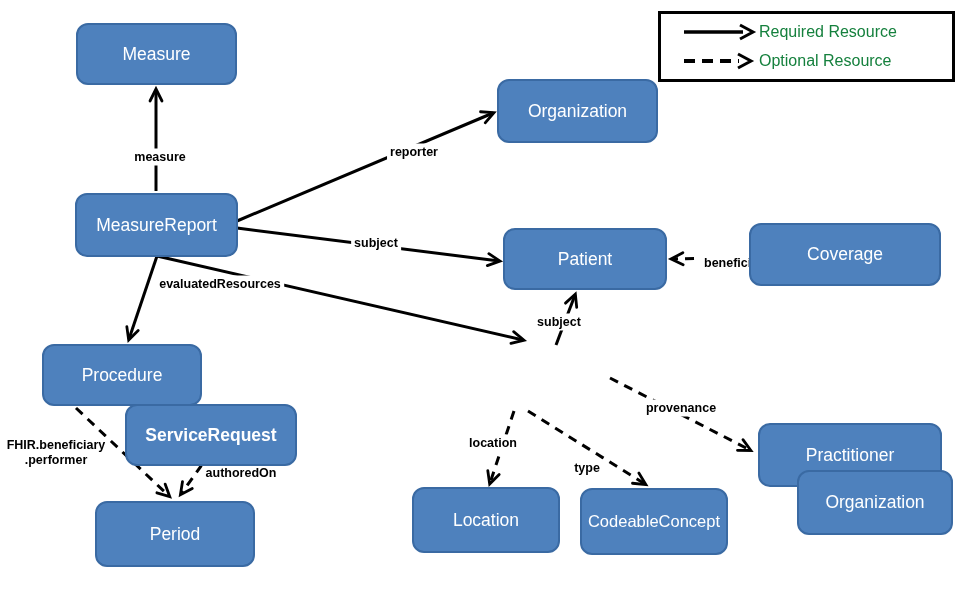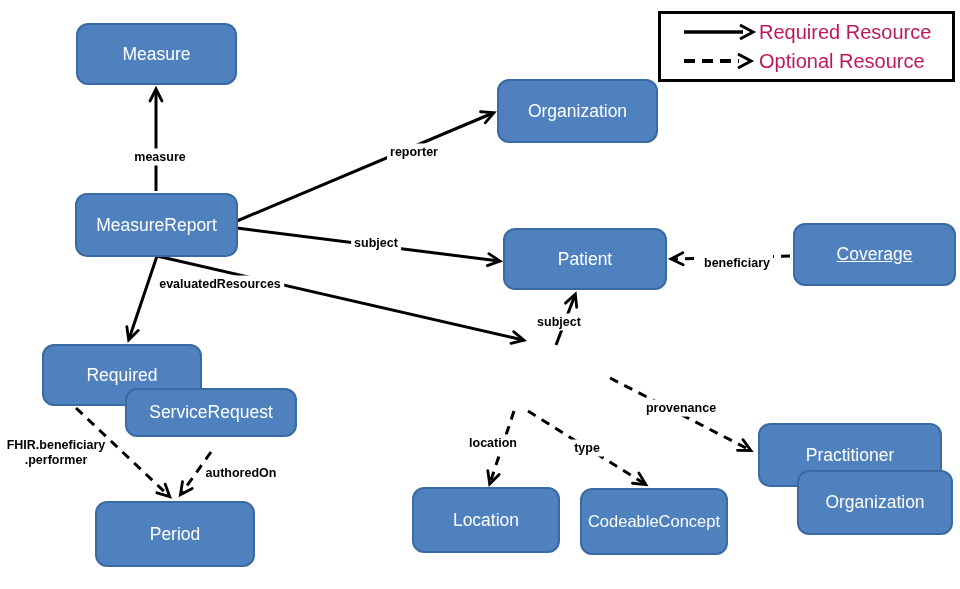--- a/index.html
+++ b/index.html
@@ -57,22 +57,22 @@
     justify-content: center;
     padding-left: 20px;
   }
   .legend-row {
     display: flex;
     align-items: center;
     height: 29px;
   }
   .legend-row svg { flex: 0 0 auto; }
   .legend-text {
-    color: #be185d;
-    font-size: 20px;
+    color: #15803d;
+    font-size: 16px;
     white-space: nowrap;
   }
 </style>
 </head>
 <body>
 
 <div id="canvas">
 
   <svg id="edges" viewBox="0 0 960 589" xmlns="http://www.w3.org/2000/svg">
     <defs>
@@ -93,42 +93,42 @@
     <line x1="211" y1="452" x2="181" y2="494" stroke="#000" stroke-width="3" stroke-dasharray="9 7" marker-end="url(#ah)"></line>
     <line x1="514" y1="411" x2="490" y2="483" stroke="#000" stroke-width="3" stroke-dasharray="9 7" marker-end="url(#ah)"></line>
     <line x1="528" y1="411" x2="645" y2="484" stroke="#000" stroke-width="3" stroke-dasharray="9 7" marker-end="url(#ah)"></line>
     <line x1="610" y1="378" x2="750" y2="450" stroke="#000" stroke-width="3" stroke-dasharray="9 7" marker-end="url(#ah)"></line>
   </svg>
 
   <div class="node" style="left:76px; top:23px; width:161px; height:62px;">Measure</div>
   <div class="node" style="left:75px; top:193px; width:163px; height:64px;">MeasureReport</div>
   <div class="node" style="left:497px; top:79px; width:161px; height:64px;">Organization</div>
   <div class="node" style="left:503px; top:228px; width:164px; height:62px;">Patient</div>
-  <div class="node" style="left:793px; top:223px; width:163px; height:63px;text-decoration:underline;">Coverage</div>
-  <div class="node" style="left:42px; top:344px; width:160px; height:62px;">Required</div>
-  <div class="node" style="left:125px; top:388px; width:172px; height:49px;">ServiceRequest</div>
+  <div class="node" style="left:749px; top:223px; width:192px; height:63px;">Coverage</div>
+  <div class="node" style="left:42px; top:344px; width:160px; height:62px;">Procedure</div>
+  <div class="node" style="left:125px; top:404px; width:172px; height:62px;font-weight:bold;">ServiceRequest</div>
   <div class="node" style="left:95px; top:501px; width:160px; height:66px;">Period</div>
   <div class="node" style="left:412px; top:487px; width:148px; height:66px;">Location</div>
   <div class="node" style="left:580px; top:488px; width:148px; height:67px; font-size:16.5px;">CodeableConcept</div>
   <div class="node" style="left:758px; top:423px; width:184px; height:64px;">Practitioner</div>
   <div class="node" style="left:797px; top:470px; width:156px; height:65px;">Organization</div>
 
   <div class="edge-label" style="left:160px; top:157px;">measure</div>
   <div class="edge-label" style="left:414px; top:152px;text-align:center;">reporter</div>
   <div class="edge-label" style="left:376px; top:243px;">subject</div>
   <div class="edge-label" style="left:220px; top:284px;">evaluatedResources</div>
   <div class="edge-label" style="left:559px; top:322px;">subject</div>
   <div class="edge-label" style="left:737px; top:263px;">beneficiary</div>
   <div class="edge-label" style="left:56px; top:453px;">
     <div>FHIR.beneficiary</div>
     <div>.performer</div>
   </div>
   <div class="edge-label" style="left:241px; top:473px;">authoredOn</div>
   <div class="edge-label" style="left:493px; top:443px;">location</div>
-  <div class="edge-label" style="left:587px; top:448px;">type</div>
+  <div class="edge-label" style="left:587px; top:468px;">type</div>
   <div class="edge-label" style="left:681px; top:408px;">provenance</div>
 
   <div id="legend">
     <div class="legend-row">
       <svg width="78" height="22" xmlns="http://www.w3.org/2000/svg">
         <line x1="3" y1="11" x2="62" y2="11" stroke="#000" stroke-width="3.5"></line>
         <path d="M59,4 L72,11 L59,18" fill="none" stroke="#000" stroke-width="3"></path>
       </svg>
       <span class="legend-text">Required Resource</span>
     </div>

